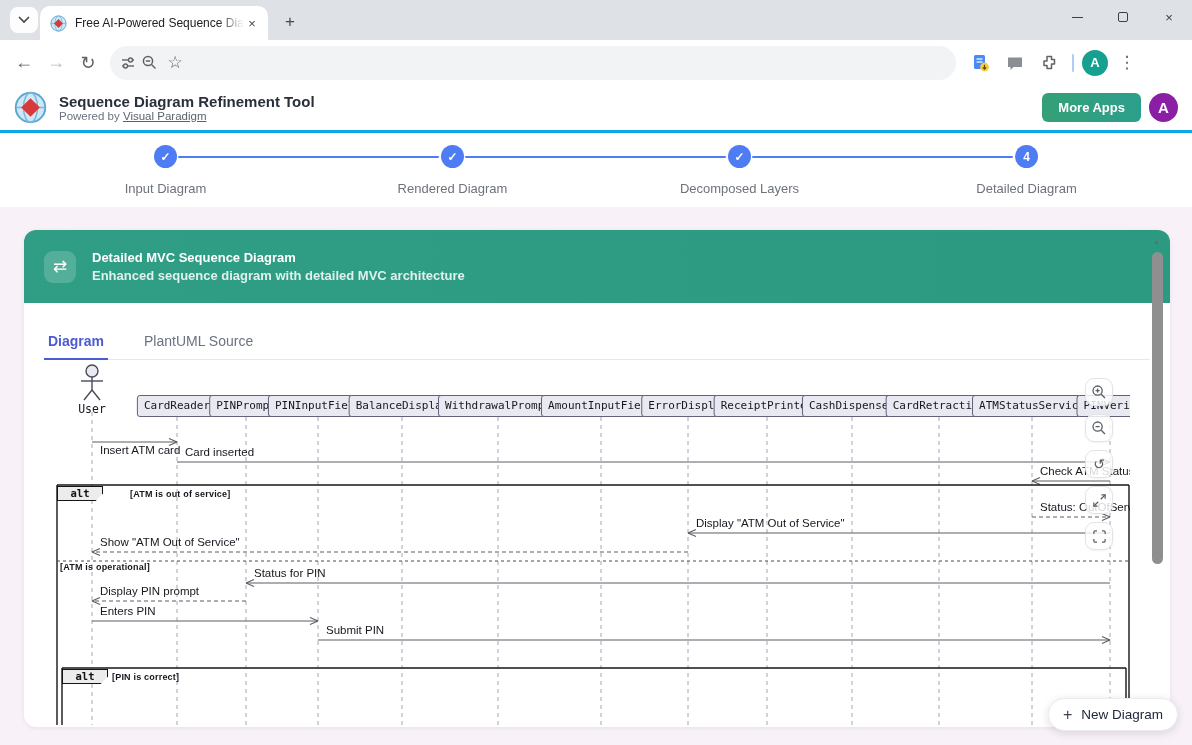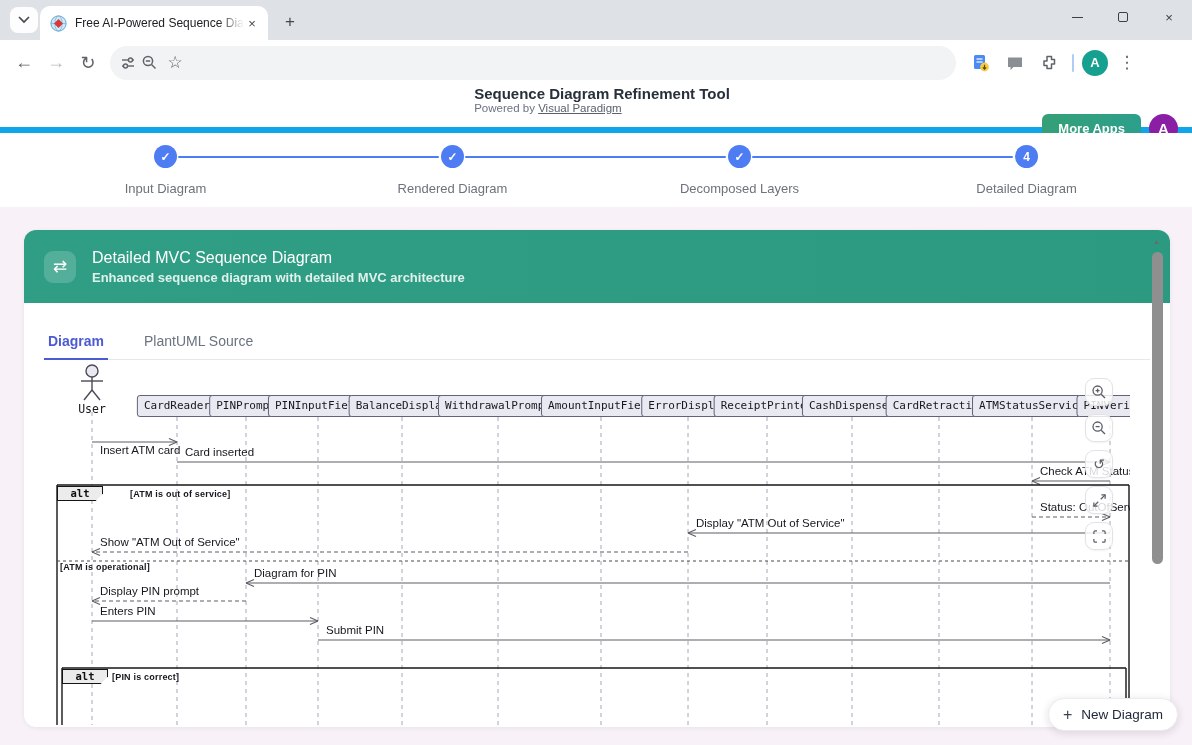--- a/index.html
+++ b/index.html
@@ -25,41 +25,41 @@
   .omnibox { flex:0 0 846px; height:34px; margin-left:6px; background:#f1f3f4; border-radius:17px; display:flex; align-items:center; padding:0 10px; }
   .omni-url { flex:1; font-size:14px; color:#202124; white-space:nowrap; overflow:hidden; margin-left:8px; }
   .omni-ic { width:26px; height:26px; display:flex; align-items:center; justify-content:center; color:#5f6368; }
   .tb-right { display:flex; align-items:center; margin-left:10px; gap:4px; }
   .tb-ic { width:30px; height:30px; display:flex; align-items:center; justify-content:center; color:#5f6368; }
   .tb-sep { width:2px; height:18px; background:#aecbfa; border-radius:1px; margin:0 4px; }
   .tb-avatar { width:26px; height:26px; border-radius:50%; background:#15a08f; color:#fff; font-size:13px; font-weight:bold; display:flex; align-items:center; justify-content:center; }
   .kebab { font-size:17px; color:#5f6368; letter-spacing:0; }
 
   
-  .appheader { height:48px; background:#fff; border-bottom:6px solid #0ea5e9; display:flex; align-items:center; padding:0 14px;flex-direction:column; }
+  .appheader { height:48px; background:#fff; border-bottom:3px solid #0ea5e9; display:flex; align-items:center; padding:0 14px; }
   .apptitle { font-size:15px; font-weight:bold; color:#28303b; line-height:17px; }
   .appsub { font-size:11.5px; color:#6b7280; }
   .appsub a { color:#5b626d; }
   .hdr-right { margin-left:auto; display:flex; align-items:center; gap:8px; }
   .moreapps { height:29px; padding:0 16px; border:none; border-radius:6px; background:linear-gradient(90deg,#35a077,#2c9f8c); color:#fff; font-size:13px; font-weight:bold; font-family:inherit; }
   .hdr-avatar { width:29px; height:29px; border-radius:50%; background:#8a1fa5; color:#fff; font-weight:bold; font-size:15px; display:flex; align-items:center; justify-content:center; }
 
   
   .stepper { height:74px; background:#fff; position:relative; display:flex; padding:0 22px; }
   .step { flex:1; display:flex; flex-direction:column; align-items:center; padding-top:12px; }
   .step-dot { width:23px; height:23px; border-radius:50%; background:#4d7cf3; color:#fff; display:flex; align-items:center; justify-content:center; font-size:12px; font-weight:bold; z-index:2; }
   .step-label { margin-top:13px; font-size:13px; color:#6d727b; }
   .step-line { position:absolute; top:22.5px; height:2.5px; background:#4d7cf3; border-radius:2px; z-index:1; }
 
   
   .card { position:absolute; left:24px; top:230px; width:1146px; height:497px; background:#fff; border-radius:12px; box-shadow:0 1px 4px rgba(80,40,90,.08); }
   .card-head { height:73px; border-radius:12px 12px 0 0; background:linear-gradient(90deg,#2f9e84,#2c9a81); display:flex; align-items:center; padding:0 20px; }
   .card-ic { width:32px; height:32px; border-radius:9px; background:rgba(255,255,255,.18); color:#fff; font-size:17px; display:flex; align-items:center; justify-content:center; }
   .card-titles { margin-left:16px; }
-  .card-title { color:#fff; font-size:16px; font-weight:normal; }
+  .card-title { color:#fff; font-size:13px; font-weight:bold; }
   .card-sub { color:rgba(255,255,255,.85); font-size:13px; margin-top:3px;font-weight:bold; }
 
   .tabsrow { display:flex; margin:22px 20px 0 20px; border-bottom:1px solid #e7e7ec; }
   .ctab { font-size:14px; padding:8px 18px 10px 4px; margin-right:18px; color:#6b7280; position:relative; }
   .ctab.active { color:#4c5bd4; font-weight:bold; }
   .ctab.active::after { content:""; position:absolute; left:0; right:14px; bottom:-1px; height:2px; background:#4c5bd4; }
 
   
   .dpanel { position:absolute; left:20px; top:132px; width:1086px; height:363px; overflow:hidden; }
   .dpanel svg.wire { position:absolute; left:0; top:0; }
@@ -304,21 +304,21 @@
               <path d="M16 21h3a2 2 0 0 0 2-2v-3"></path>
             </svg>
         </div>
       </div>
     <div class="mlabel" style="left: 56px; top: 82px;">Insert ATM card</div>
         <div class="mlabel" style="left: 141px; top: 84px;">Card inserted</div>
         <div class="mlabel" style="left: 996px; top: 103px;">Check ATM Status</div>
         <div class="mlabel" style="left: 996px; top: 139px;">Status: OutOfService</div>
         <div class="mlabel" style="left: 652px; top: 155px;">Display "ATM Out of Service"</div>
         <div class="mlabel" style="left: 56px; top: 174px;">Show "ATM Out of Service"</div>
-        <div class="mlabel" style="left: 210px; top: 205px;">Diagram for PIN</div>
+        <div class="mlabel" style="left: 210px; top: 205px;">Status for PIN</div>
         <div class="mlabel" style="left: 56px; top: 223px;">Display PIN prompt</div>
         <div class="mlabel" style="left: 56px; top: 243px;">Enters PIN</div>
         <div class="mlabel" style="left: 282px; top: 262px;">Submit PIN</div>
         <div class="pbox" style="left: 133px; top: 33px;">CardReader</div>
         <div class="pbox" style="left: 202px; top: 33px;">PINPrompt</div>
         <div class="pbox" style="left: 274px; top: 33px;">PINInputField</div>
         <div class="pbox" style="left: 358px; top: 33px;">BalanceDisplay</div>
         <div class="pbox" style="left: 454px; top: 33px;">WithdrawalPrompt</div>
         <div class="pbox" style="left: 557px; top: 33px;">AmountInputField</div>
         <div class="pbox" style="left: 644px; top: 33px;">ErrorDisplay</div>

